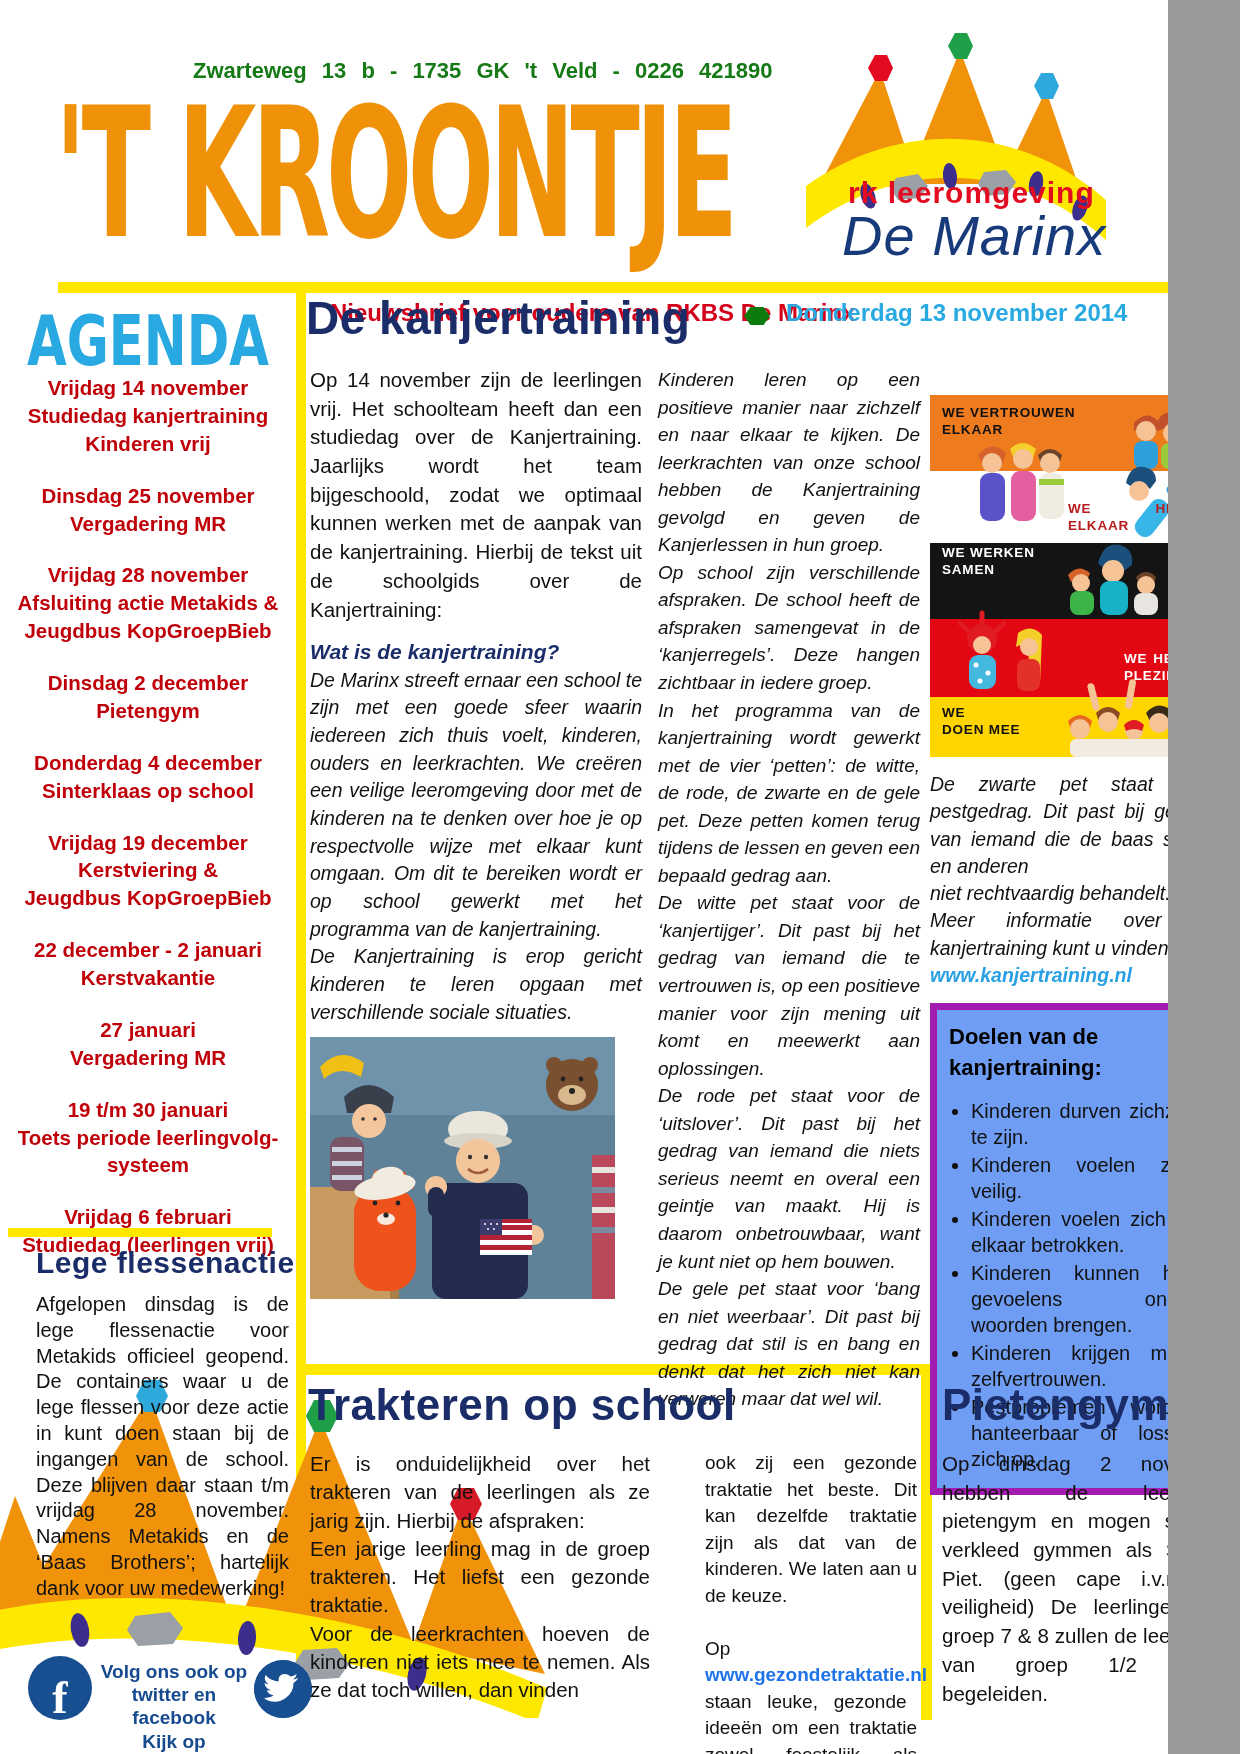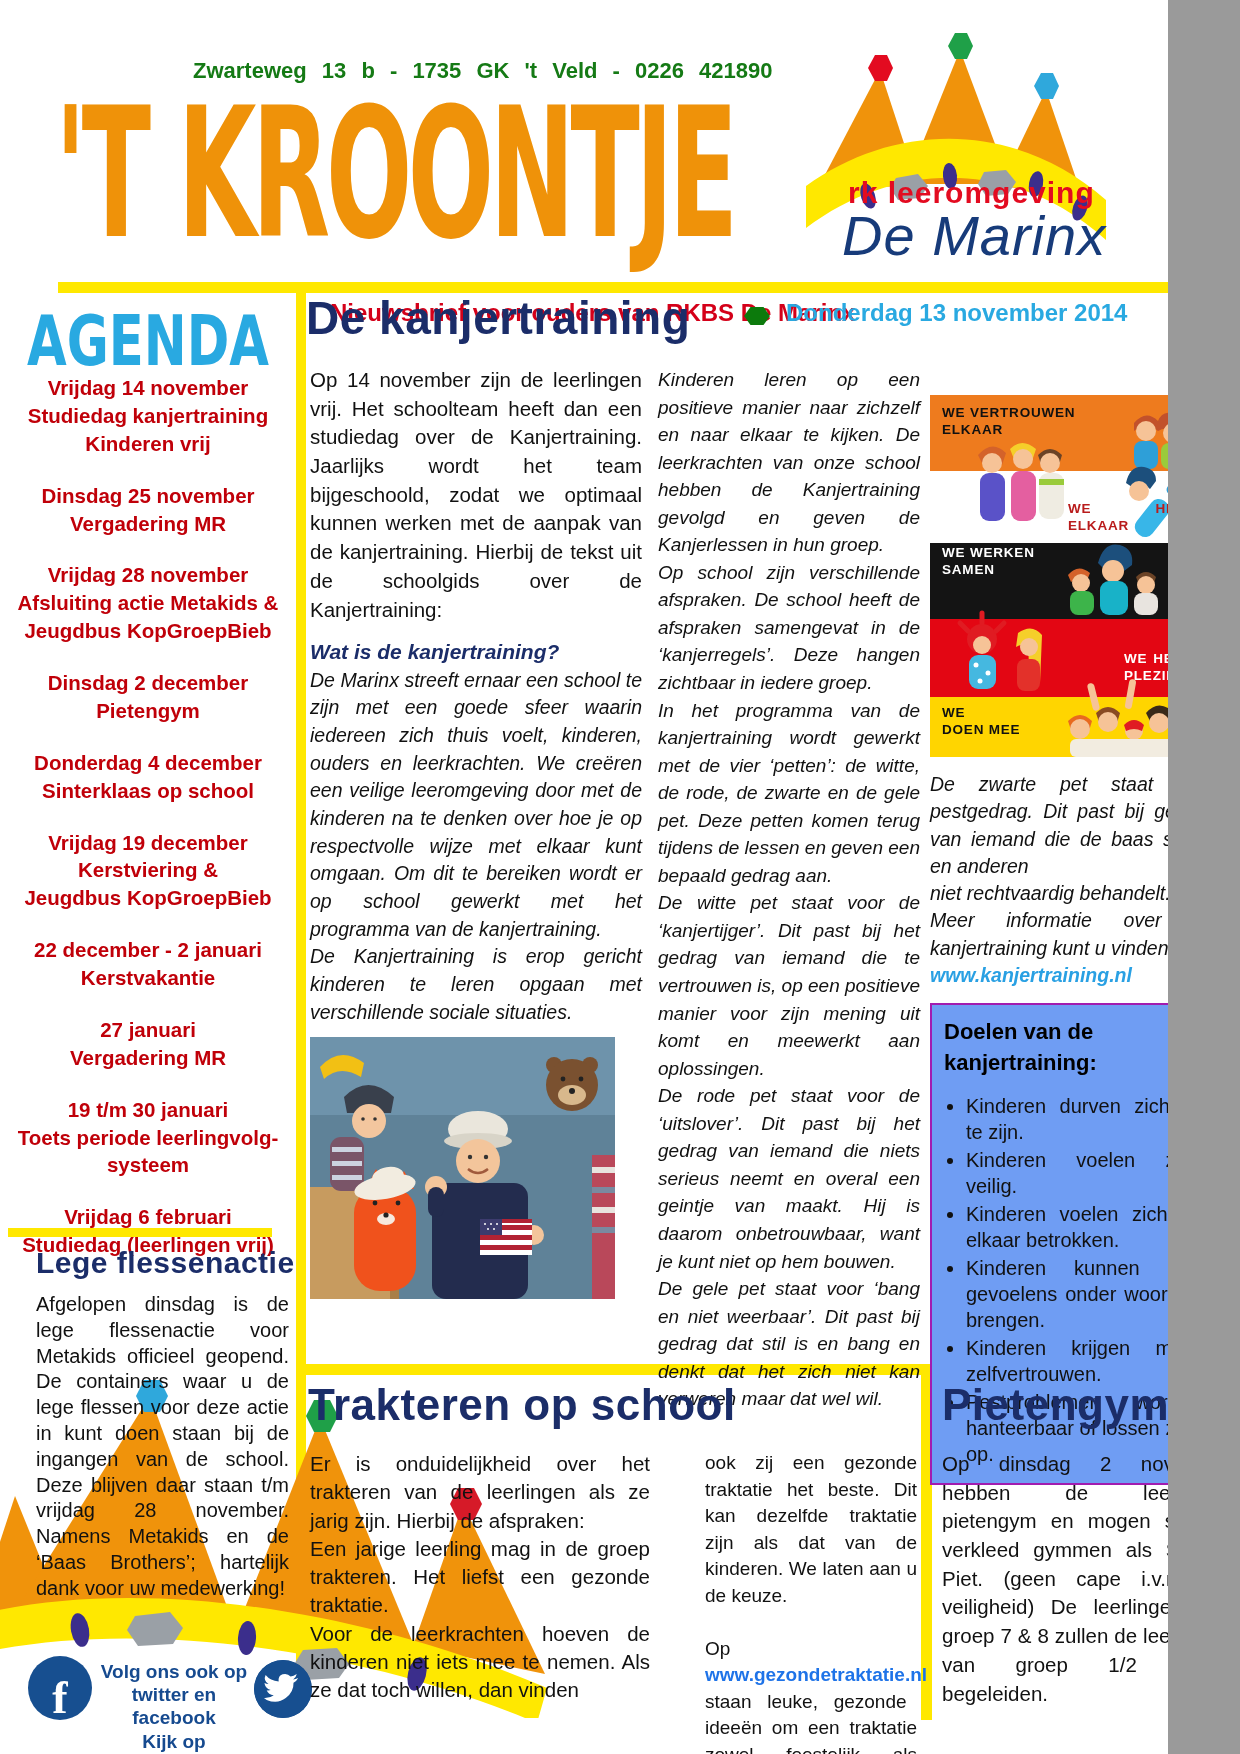--- a/index.html
+++ b/index.html
@@ -56,21 +56,21 @@
   .col2{left:658px;top:366px;width:262px;font-size:19px;line-height:1.45;font-style:italic;}
   .col3{left:930px;top:395px;width:285px;font-size:19.5px;line-height:1.4;}
   .col3 .ital{font-style:italic;}
   .link-blue{color:#29a0e3;font-weight:bold;font-style:italic;}
   .link-royal{color:#1e73e8;font-weight:bold;font-style:normal;}
   .photo{margin-top:10px;width:305px;height:262px;display:block;}
   .poster{position:relative;width:285px;height:362px;margin-bottom:14px;}
   .poster svg{position:absolute;left:0;top:0;}
   .poster-label{position:absolute;font-size:13.5px;font-weight:bold;letter-spacing:0.8px;
                 white-space:pre-line;line-height:1.25;z-index:2;}
-  .doelen-box{margin-top:14px;background:#6f9df3;border:2px solid #a21caf;padding:12px 12px 14px 12px;
+  .doelen-box{margin-top:14px;background:#6f9df3;border:7px solid #a21caf;padding:12px 12px 14px 12px;
               text-align:left;}
   .doelen-box .box-heading{font-size:22px;font-weight:bold;color:#000;margin-bottom:14px;}
   .doelen-box ul{margin:0;padding-left:22px;}
   .doelen-box li{font-size:20px;line-height:1.3;margin-bottom:2px;text-align:justify;}
 
   
   .trak-heading{left:308px;top:1380px;font-size:44px;font-weight:bold;color:#1b2d69;z-index:2;letter-spacing:0.5px;}
   .trak-col1{left:310px;top:1450px;width:340px;font-size:20.5px;line-height:1.38;}
   .trak-col1 p,.trak-col2 p,.piet-body p{margin:0;}
   .trak-col2{left:705px;top:1450px;width:212px;font-size:19px;line-height:1.4;}

